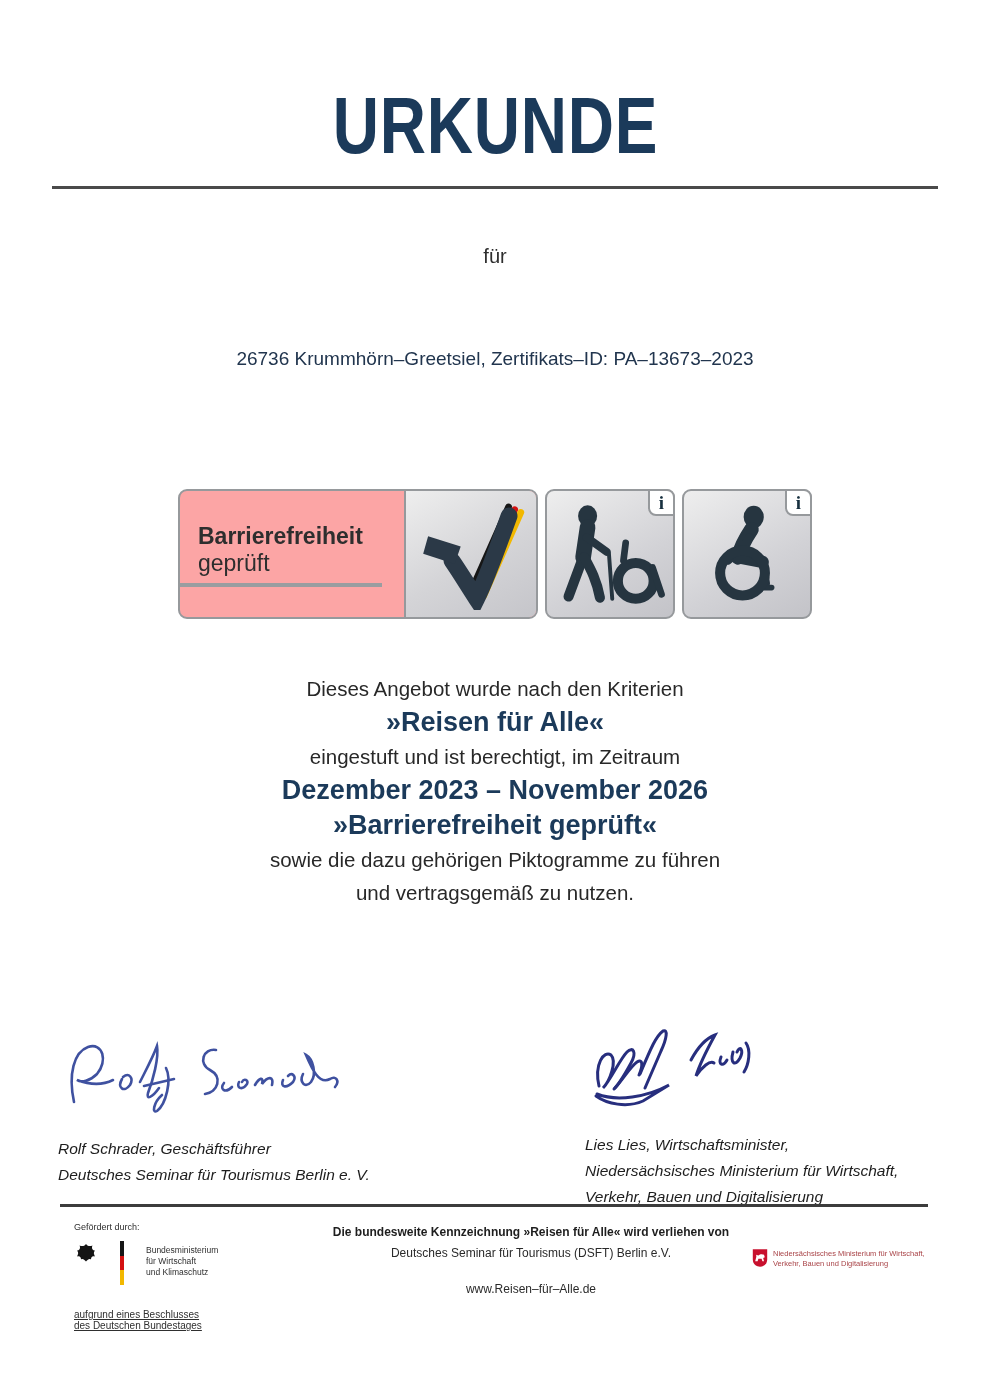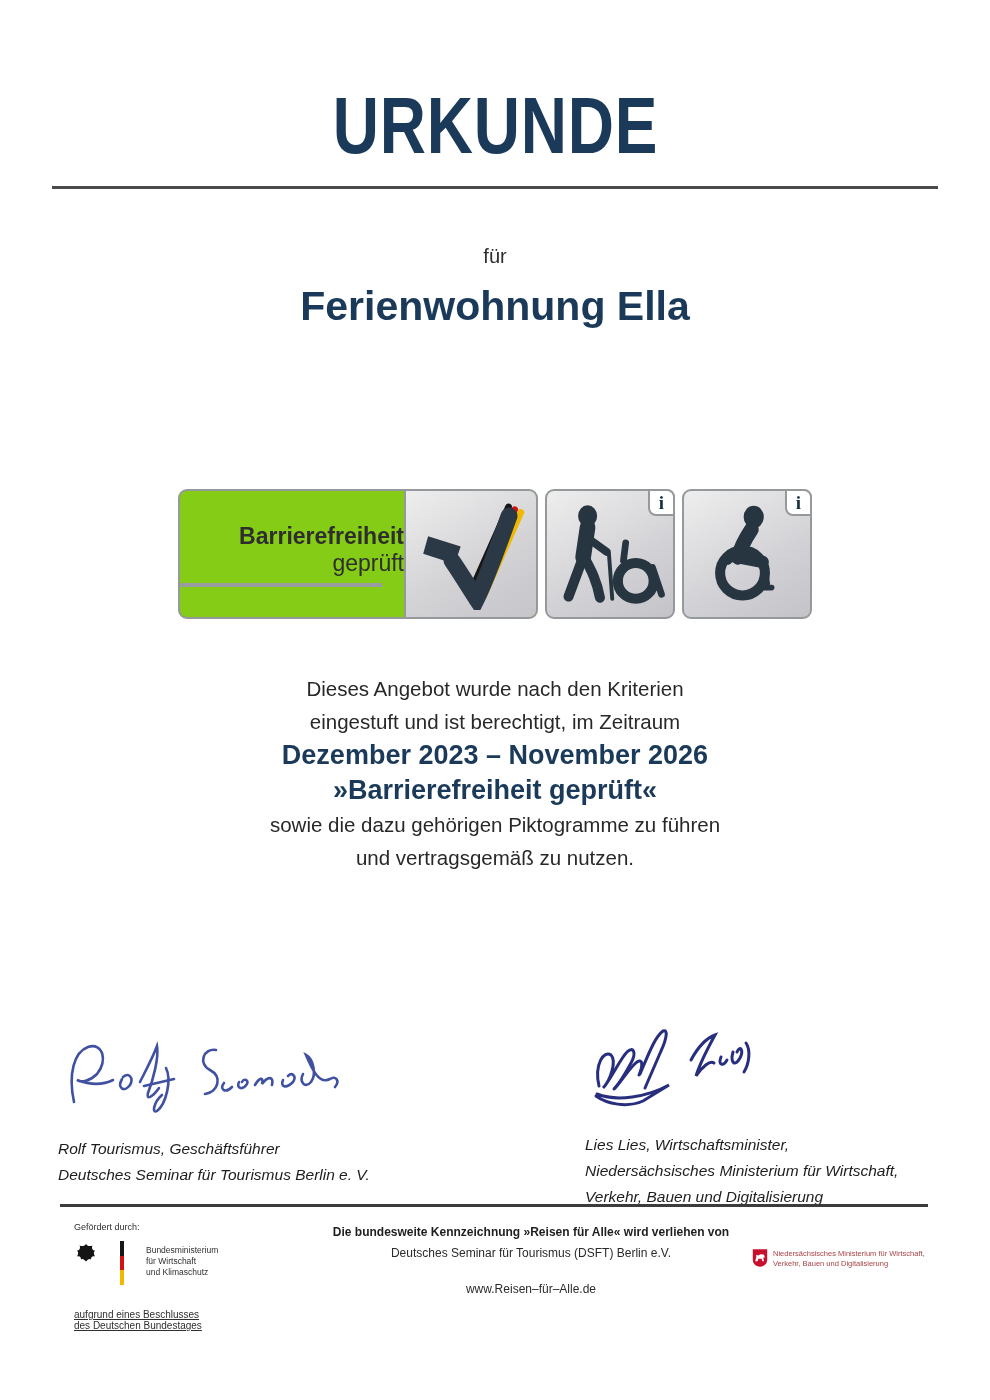--- a/index.html
+++ b/index.html
@@ -24,21 +24,21 @@
 
   
   .for-label  { position:absolute; top:245px; left:0; width:100%; text-align:center; font-size:20px; color:#2e2e2e; }
   .recipient  { position:absolute; top:283px; left:0; width:100%; text-align:center; font-size:41px; font-weight:bold; color:#1b3a5a; }
   .details    { position:absolute; top:348px; left:0; width:100%; text-align:center; font-size:19px; color:#21354e; }
 
   
   .badge-row { position:absolute; top:489px; left:50%; transform:translateX(-50%); display:flex; gap:7px; height:130px; }
   .label-box {
     width:360px; height:130px; display:flex; overflow:hidden;
-    border:2px solid #96999c; border-radius:9px; background:#84cc16;text-align:right;
+    border:2px solid #96999c; border-radius:9px; background:#fca5a5;
   }
   .label-left { width:224px; position:relative; padding:32px 0 0 18px; }
   .label-line1 { font-size:23px; font-weight:bold; color:#2e2e2e; line-height:27px; }
   .label-line2 { font-size:23px; color:#2e2e2e; line-height:27px; }
   .label-rule  { position:absolute; left:0; top:92px; width:202px; height:4px; background:#9a9da0; }
   .check-area {
     flex:1; border-left:2px solid #96999c;
     background:linear-gradient(150deg,#eeeeee 0%,#d4d4d7 55%,#c5c5ca 100%);
     display:flex; align-items:center; justify-content:center;
   }
@@ -94,21 +94,21 @@
 <body>
 
 <div class="page">
 
   <div class="title-wrap">
     <span class="title-text">URKUNDE</span>
   </div>
   <div class="rule-top"></div>
 
   <div class="for-label">für</div>
-  <div class="recipient">Ferienwohnung Ella</div>
+  <div class="details">26736 Krummhörn–Greetsiel, Zertifikats–ID: PA–13673–2023</div>
 
   <div class="badge-row">
 
     <div class="label-box">
       <div class="label-left">
         <div class="label-line1">Barrierefreiheit</div>
         <div class="label-line2">geprüft</div>
         <div class="label-rule"></div>
       </div>
       <div class="check-area">
@@ -153,20 +153,21 @@
           <circle cx="46" cy="67" r="20" fill="none" stroke-width="9"></circle>
         </g>
       </svg>
       <div class="i-badge">i</div>
     </div>
 
   </div>
 
   <div class="statement">
     <p class="st-reg">Dieses Angebot wurde nach den Kriterien</p>
+    <p class="st-big">»Reisen für Alle«</p>
     <p class="st-reg">eingestuft und ist berechtigt, im Zeitraum</p>
     <p class="st-big">Dezember 2023 – November 2026</p>
     <p class="st-big">»Barrierefreiheit geprüft«</p>
     <p class="st-reg">sowie die dazu gehörigen Piktogramme zu führen</p>
     <p class="st-reg">und vertragsgemäß zu nutzen.</p>
   </div>
 
   <div class="sig-left">
     <svg class="sig-svg" width="310" height="96" viewBox="0 0 310 96">
       <g stroke="#3f51a0" stroke-width="2.6" fill="none" stroke-linecap="round">
@@ -177,21 +178,21 @@
         <path d="M86,56 L116,49"></path>
         <path d="M158,20 C145,18 140,34 152,40 C165,47 160,62 147,64"></path>
         <path d="M166,53 C161,59 167,64 174,57"></path>
         <path d="M181,52 C178,58 184,61 189,54 C191,50 186,48 184,52"></path>
         <path d="M197,55 C201,48 206,46 204,54 C210,46 216,46 214,55"></path>
         <path d="M225,50 C222,57 228,59 235,52 C239,46 234,42 230,46"></path>
         <path d="M245,44 C241,52 247,59 253,52 C259,44 255,29 248,25 C254,39 261,55 272,49 C278,45 282,51 277,57"></path>
       </g>
     </svg>
     <div class="sig-text">
-      <div>Rolf Tourismus, Geschäftsführer</div>
+      <div>Rolf Schrader, Geschäftsführer</div>
       <div>Deutsches Seminar für Tourismus Berlin e. V.</div>
     </div>
   </div>
 
   <div class="sig-right">
     <svg class="sig-svg" width="180" height="100" viewBox="0 0 180 100">
       <g stroke="#272e7e" stroke-width="3" fill="none" stroke-linecap="round">
         <path d="M14,64 C9,42 19,28 26,33 C32,39 25,59 18,66 C25,59 35,37 42,30 C48,24 52,30 46,41 C40,52 33,63 29,67"></path>
         <path d="M30,66 C38,57 46,44 52,40 C58,36 58,44 54,53"></path>
         <path d="M55,52 C66,26 71,14 78,9 C83,7 82,16 76,29 L60,66"></path>

